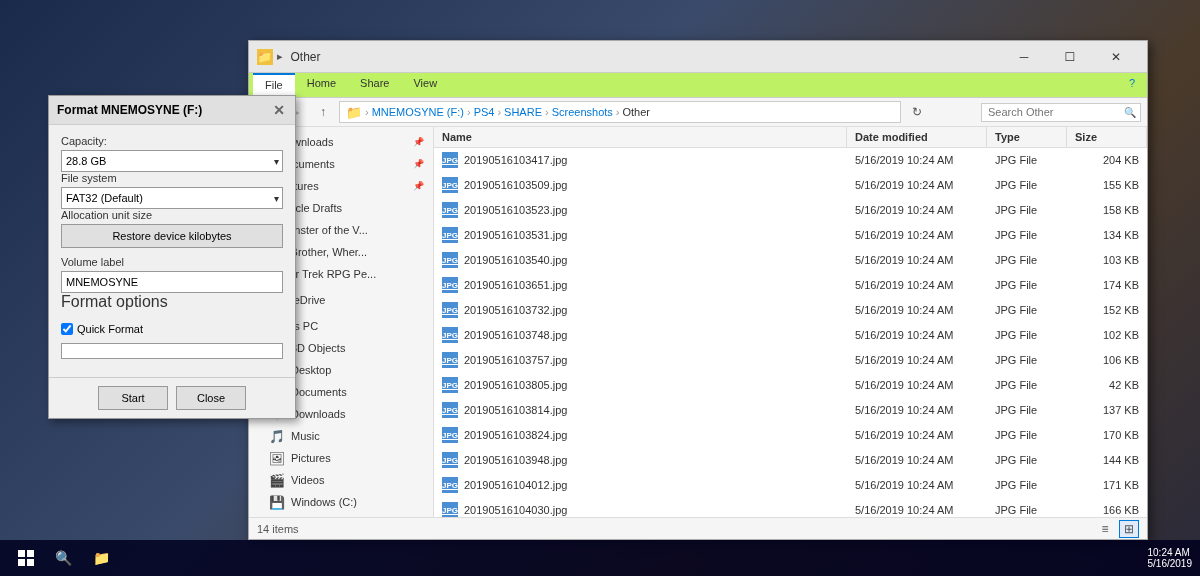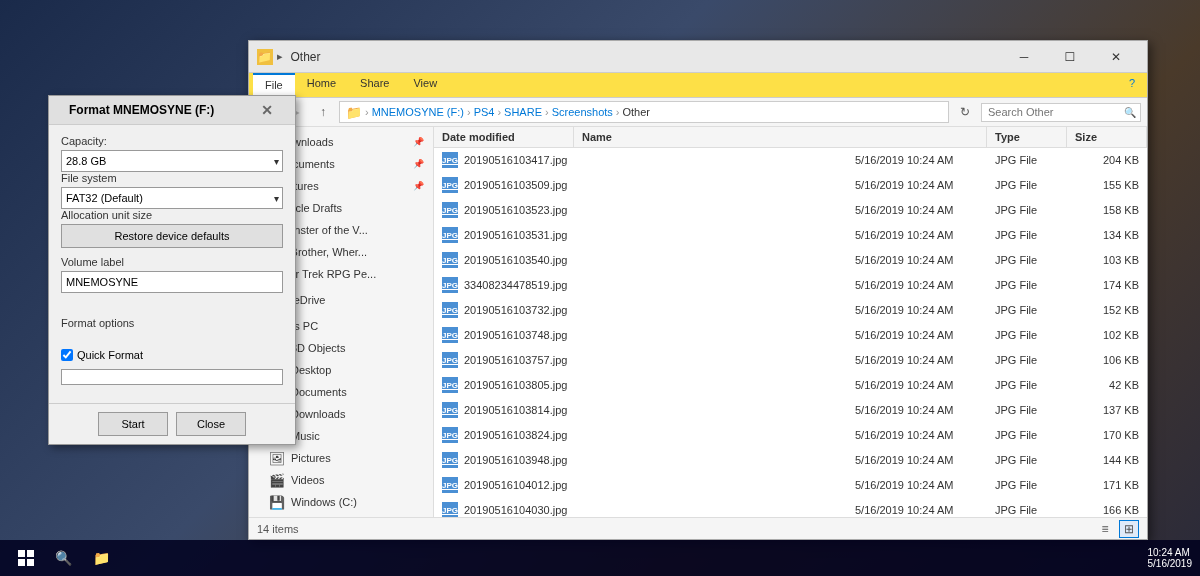--- a/index.html
+++ b/index.html
@@ -28,21 +28,21 @@
       top: 95px;
       width: 248px;
       background: #f0f0f0;
       border: 1px solid #999;
       box-shadow: 3px 3px 8px rgba(0,0,0,0.4);
       z-index: 10;
       font-size: 12px;
     }
     .format-title-bar {
       background: #e0e0e0;
-      padding: 6px 20px;
+      padding: 6px 8px;
       display: flex;
       align-items: center;
       justify-content: space-between;
       border-bottom: 1px solid #ccc;
       font-size: 12px;
       font-weight: 600;
     }
     .format-title-bar .close-btn {
       width: 16px;
       height: 16px;
@@ -102,26 +102,26 @@
       margin-bottom: 3px;
       display: block;
     }
     .volume-input {
       width: 100%;
       height: 22px;
       border: 1px solid #999;
       background: white;
       font-size: 11px;
       padding: 2px 4px;
-      margin-bottom: 24px;
+      margin-bottom: 0;
     }
     .format-options-label {
-      font-size: 11px;
-      color: #333;
-      margin-bottom: 20px;
+      font-size: 16px;
+      color: #333;
+      margin-bottom: 12px;
     }
     .checkbox-row {
       display: flex;
       align-items: center;
       gap: 4px;
       margin-bottom: 8px;
     }
     .checkbox-row input { width: 12px; height: 12px; }
     .checkbox-row label { font-size: 11px; }
     .progress-bar {
@@ -201,21 +201,21 @@
       align-items: center;
       justify-content: center;
       cursor: pointer;
       font-size: 12px;
       color: #333;
     }
 
     
     .ribbon-tabs {
       display: flex;
-      background: #fde047;
+      background: #bef264;
       border-bottom: 1px solid #ccc;
       padding: 0 4px;
     }
     .ribbon-tab {
       padding: 4px 12px;
       font-size: 11px;
       cursor: pointer;
       color: #333;
       border-bottom: 2px solid transparent;
     }
@@ -281,20 +281,21 @@
       font-size: 12px;
       color: #555;
     }
     .search-bar {
       width: 160px;
       height: 19px;
       border: 1px solid #ccc;
       padding: 0 16px 0 6px;
       font-size: 11px;
       position: relative;
+      margin-left: 48px;
     }
     .search-wrapper {
       position: relative;
       display: flex;
       align-items: center;
     }
     .search-wrapper::after {
       content: '🔍';
       position: absolute;
       right: 4px;
@@ -484,21 +485,21 @@
       <label class="form-label">File system</label>
       <div class="form-select-wrapper">
         <select class="form-select">
           <option>FAT32 (Default)</option>
         </select>
       </div>
     </div>
     <div class="form-group">
       <label class="form-label">Allocation unit size</label>
     </div>
-    <button class="restore-btn">Restore device defaults</button>
+    <button class="restore-btn">Restore device kilobytes</button>
     <div>
       <label class="volume-label">Volume label</label>
       <input class="volume-input" type="text" value="MNEMOSYNE" style="">
     </div>
     <div class="format-options-label">Format options</div>
     <div class="checkbox-row">
       <input type="checkbox" id="qf" checked="" style="">
       <label for="qf">Quick Format</label>
     </div>
     <div class="progress-bar"></div>
@@ -631,22 +632,22 @@
       </div>
       <div class="sidebar-item" style="padding-left:20px;">
         <span class="sidebar-icon">💾</span>
 
       </div>
 
     </div>
 
     <div class="file-list">
       <div class="file-list-header">
+        <div class="col-header col-name">Name</div>
         <div class="col-header col-modified">Date modified</div>
-        <div class="col-header col-name">Name</div>
         <div class="col-header col-type">Type</div>
         <div class="col-header col-size">Size</div>
       </div>
       <div id="file-rows-container">
           <div class="file-row">
     <div class="file-cell name">
       <div class="file-icon" style="background:#4a8fd4; font-size:8px; color:white; font-weight:bold;">JPG</div>
       <span>20190516103417.jpg</span>
     </div>
     <div class="file-cell modified">5/16/2019 10:24 AM</div>
@@ -685,21 +686,21 @@
       <div class="file-icon" style="background:#4a8fd4; font-size:8px; color:white; font-weight:bold;">JPG</div>
       <span>20190516103540.jpg</span>
     </div>
     <div class="file-cell modified">5/16/2019 10:24 AM</div>
     <div class="file-cell type">JPG File</div>
     <div class="file-cell size">103 KB</div>
   </div>
           <div class="file-row">
     <div class="file-cell name">
       <div class="file-icon" style="background:#4a8fd4; font-size:8px; color:white; font-weight:bold;">JPG</div>
-      <span>33408234478519.jpg</span>
+      <span>20190516103651.jpg</span>
     </div>
     <div class="file-cell modified">5/16/2019 10:24 AM</div>
     <div class="file-cell type">JPG File</div>
     <div class="file-cell size">174 KB</div>
   </div>
           <div class="file-row">
     <div class="file-cell name">
       <div class="file-icon" style="background:#4a8fd4; font-size:8px; color:white; font-weight:bold;">JPG</div>
       <span>20190516103732.jpg</span>
     </div>

